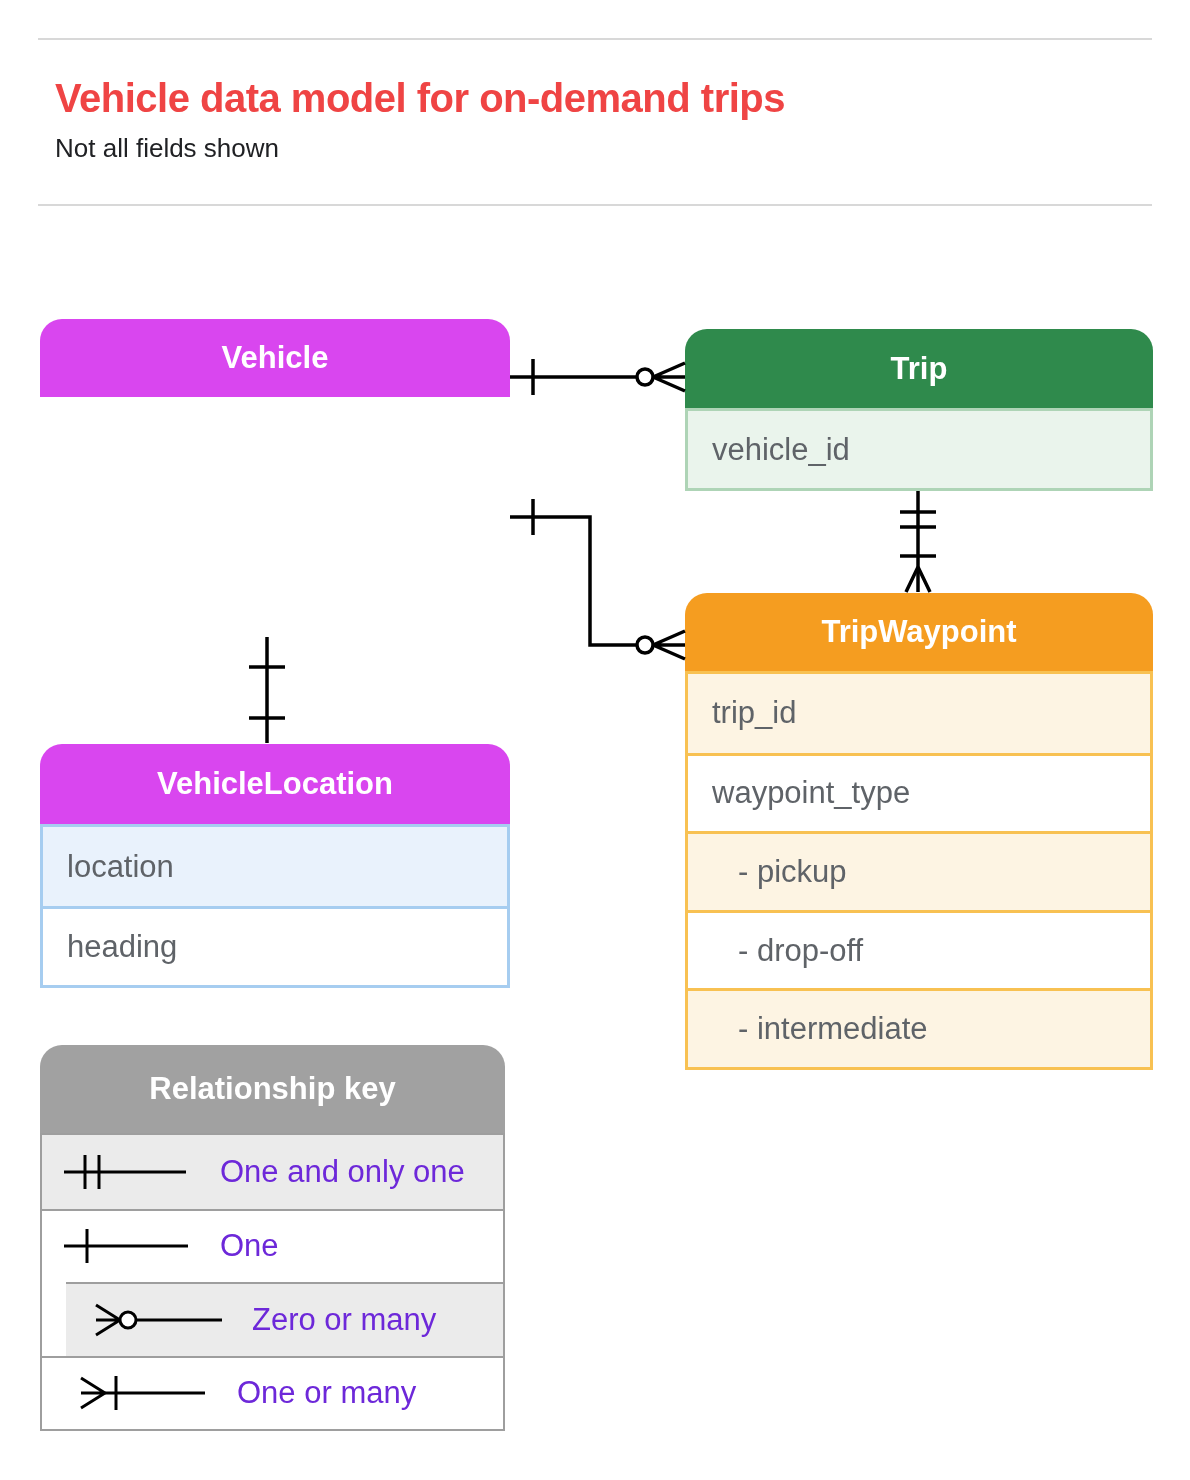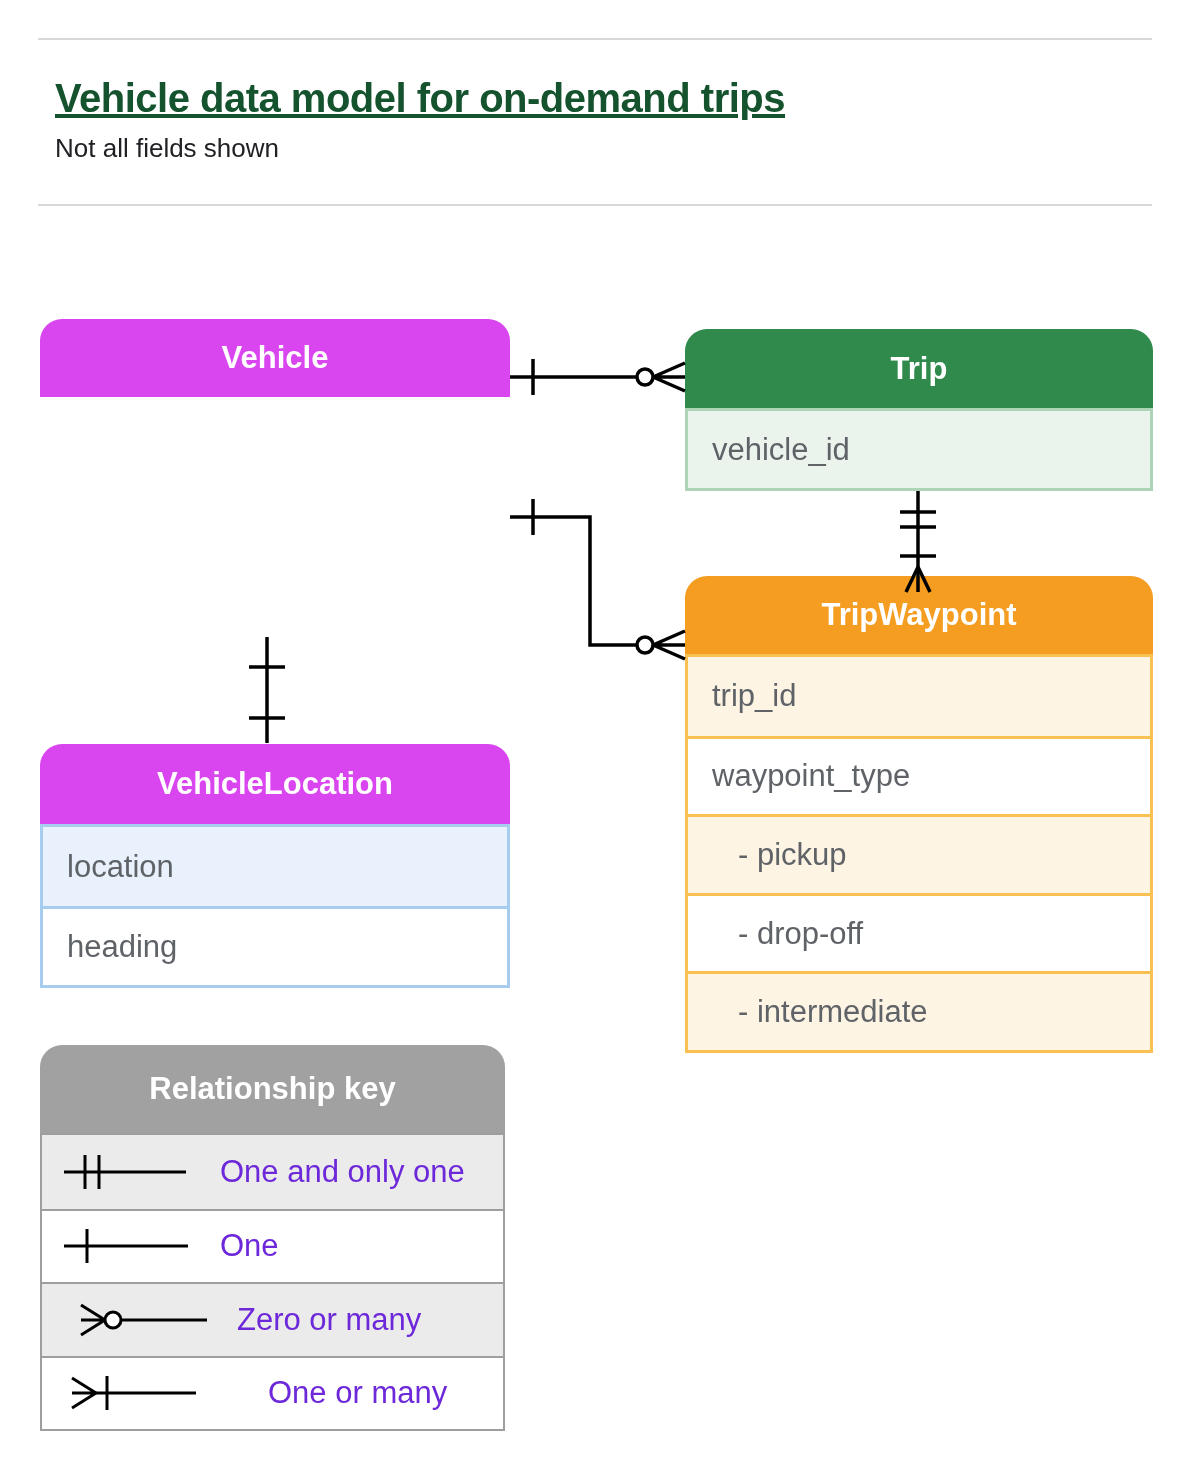--- a/index.html
+++ b/index.html
@@ -2,21 +2,21 @@
 <html><head>
 <meta charset="utf-8">
 <style>
   html,body{margin:0;padding:0;background:#ffffff;}
   body{width:1190px;height:1480px;position:relative;overflow:hidden;
        font-family:"Liberation Sans","DejaVu Sans",sans-serif;}
   .rule{position:absolute;left:38px;width:1114px;height:2px;background:#d8d8d8;}
   .rule-top{top:38px;}
   .rule-mid{top:204px;}
   .page-title{position:absolute;left:55px;top:76px;margin:0;
-              font-size:40px;font-weight:bold;color:#14532d;letter-spacing:-0.5px;text-decoration:underline;}
+              font-size:40px;font-weight:bold;color:#ef4444;letter-spacing:-0.5px;}
   .page-subtitle{position:absolute;left:55px;top:133px;margin:0;
               font-size:26px;color:#202124;}
 
   .entity{position:absolute;z-index:1;}
   .entity-header{border-radius:22px 22px 0 0;color:#ffffff;font-weight:bold;
                  font-size:31px;display:flex;align-items:center;justify-content:center;}
   .entity-rows{background:#ffffff;}
   .row{display:flex;align-items:center;padding-left:24px;font-size:31px;
        color:#5f6368;box-sizing:border-box;}
   .row.indent{padding-left:50px;}
@@ -72,21 +72,21 @@
   <div class="entity-header hdr-blue" style="height:78px;">Vehicle</div>
 </div>
 
 <div class="entity" style="left:685px;top:329px;width:468px;">
   <div class="entity-header hdr-green" style="height:79px;">Trip</div>
   <div class="entity-rows rows-green">
     <div class="row bg-green" style="height:77px;">vehicle_id</div>
   </div>
 </div>
 
-<div class="entity" style="left:685px;top:576px;width:468px;">
+<div class="entity" style="left:685px;top:593px;width:468px;">
   <div class="entity-header hdr-orange" style="height:78px;">TripWaypoint</div>
   <div class="entity-rows rows-orange">
     <div class="row bg-orange" style="height:78.6px;">trip_id</div>
     <div class="row" style="height:78.6px;">waypoint_type</div>
     <div class="row bg-orange indent" style="height:78.6px;">- pickup</div>
     <div class="row indent" style="height:78.6px;">- drop-off</div>
     <div class="row bg-orange indent" style="height:78.6px;">- intermediate</div>
   </div>
 </div>
 
@@ -109,29 +109,29 @@
       </svg>
       <span class="key-label">One and only one</span>
     </div>
     <div class="row key-row" style="padding-left:0;">
       <svg class="key-symbol" viewBox="0 0 150 56">
         <line x1="6" y1="28" x2="130" y2="28"></line>
           <line x1="29" y1="11" x2="29" y2="45"></line>
       </svg>
       <span class="key-label">One</span>
     </div>
-    <div class="row key-row bg-gray" style="padding-left:17px;">
+    <div class="row key-row bg-gray" style="padding-left:8px;margin-left:24px;">
       <svg class="key-symbol" viewBox="0 0 150 56">
         <path d="M30 28 L6 13 M30 28 L6 43 M30 28 L6 28"></path>
         <circle cx="38" cy="28" r="8"></circle>
         <line x1="46" y1="28" x2="132" y2="28"></line>
       </svg>
       <span class="key-label">Zero or many</span>
     </div>
-    <div class="row key-row" style="padding-left:8px;gap:40px;">
+    <div class="row key-row" style="padding-left:17px;">
       <svg class="key-symbol" viewBox="0 0 150 56">
         <path d="M30 28 L6 13 M30 28 L6 43 M6 28 L30 28"></path>
         <line x1="41" y1="11" x2="41" y2="45"></line>
         <line x1="30" y1="28" x2="130" y2="28"></line>
       </svg>
       <span class="key-label">One or many</span>
     </div>
   </div>
 </div>
 

